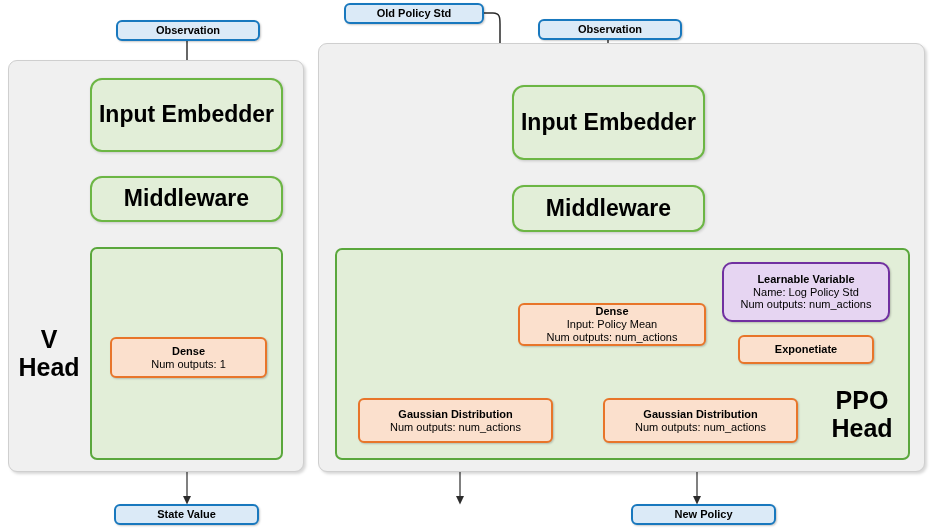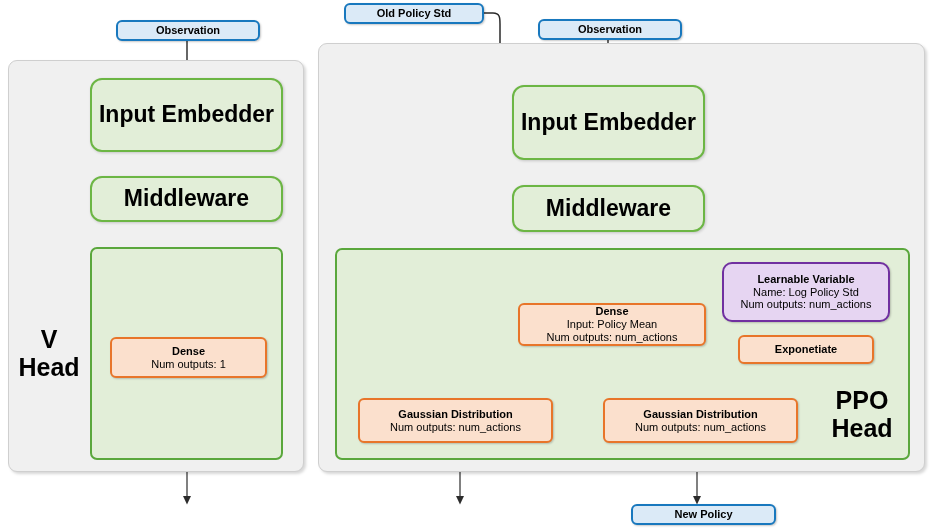--- a/index.html
+++ b/index.html
@@ -221,20 +221,23 @@
   <div class="node op-box" style="left:358px; top:398px; width:195px; height:45px;">
     <span class="op-title">Gaussian Distribution</span>
     <span class="op-sub">Num outputs: num_actions</span>
   </div>
 
   <div class="node op-box" style="left:603px; top:398px; width:195px; height:45px;">
     <span class="op-title">Gaussian Distribution</span>
     <span class="op-sub">Num outputs: num_actions</span>
   </div>
 
+  <div class="node io-box" style="left:114px; top:504px; width:145px; height:21px;">
+    <span>State Value</span>
+  </div>
 
   <div class="node io-box" style="left:388px; top:504px; width:145px; height:21px;margin-top:32px;">
     <span>Old Policy</span>
   </div>
 
   <div class="node io-box" style="left:625px; top:504px; width:145px; height:21px;margin-left:6px;">
     <span>New Policy</span>
   </div>
 
 </div>

